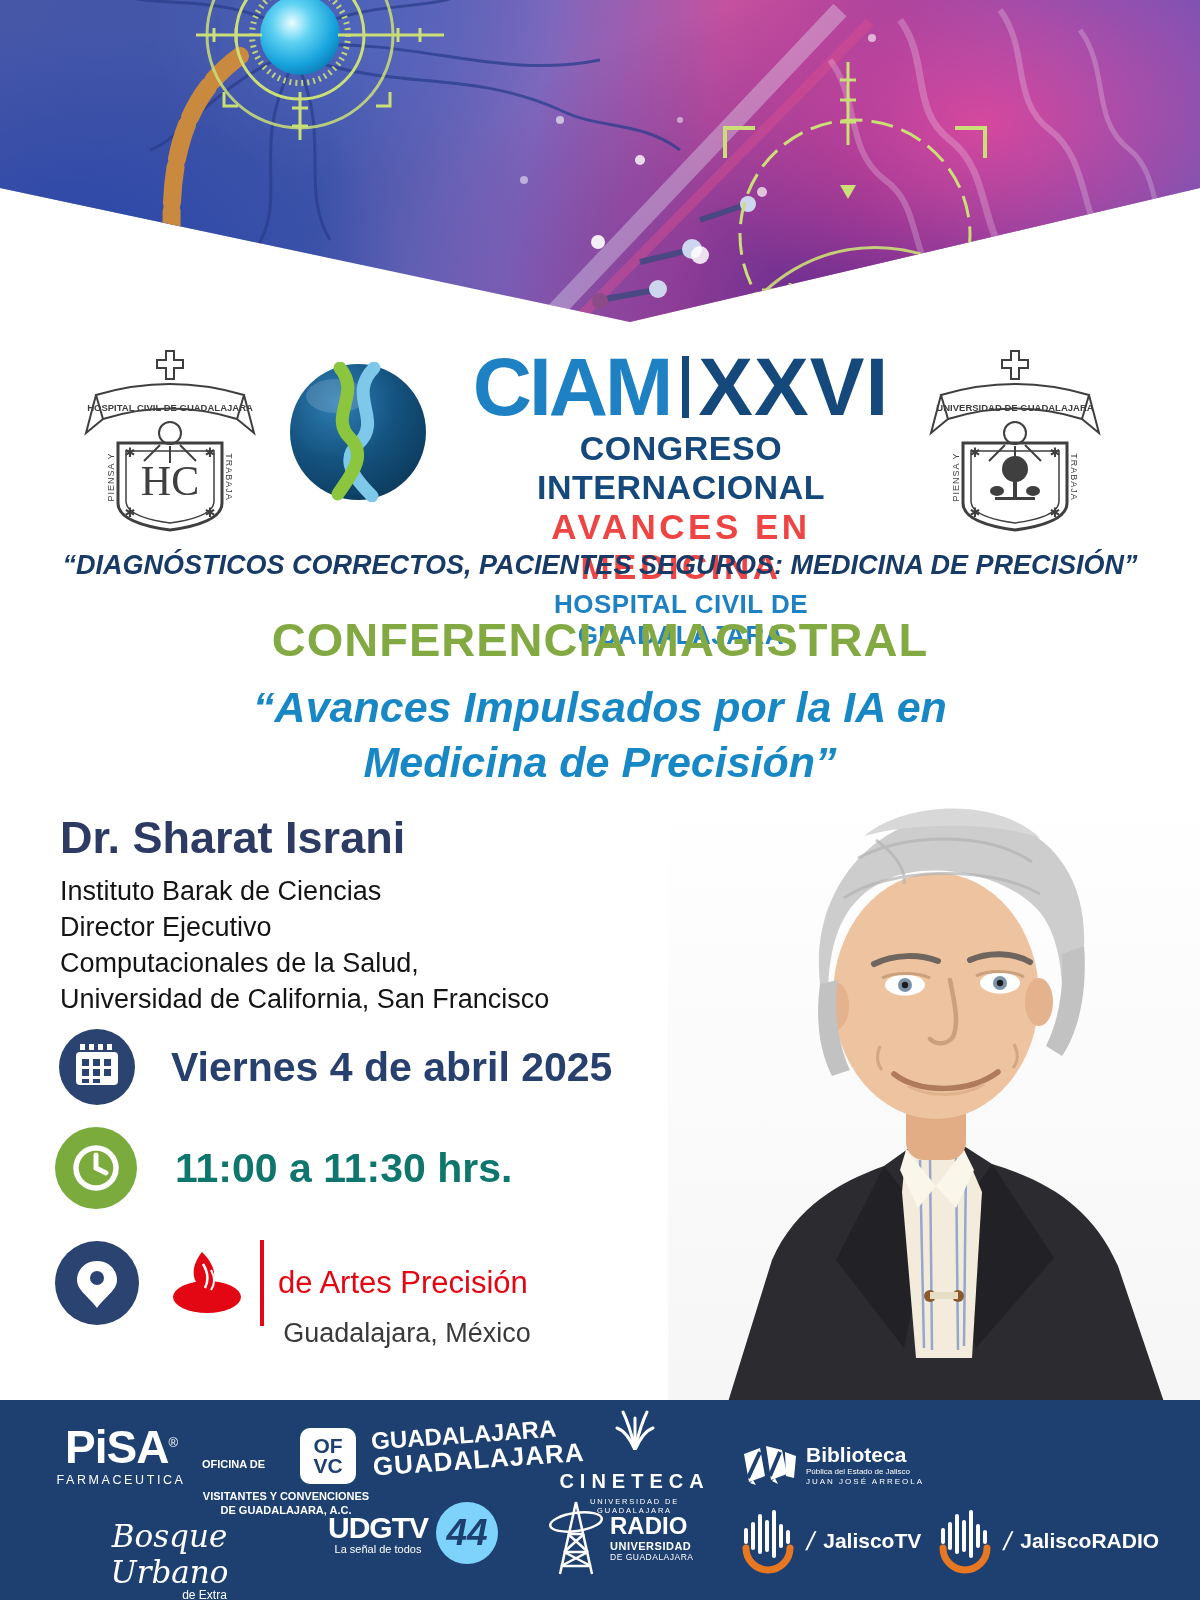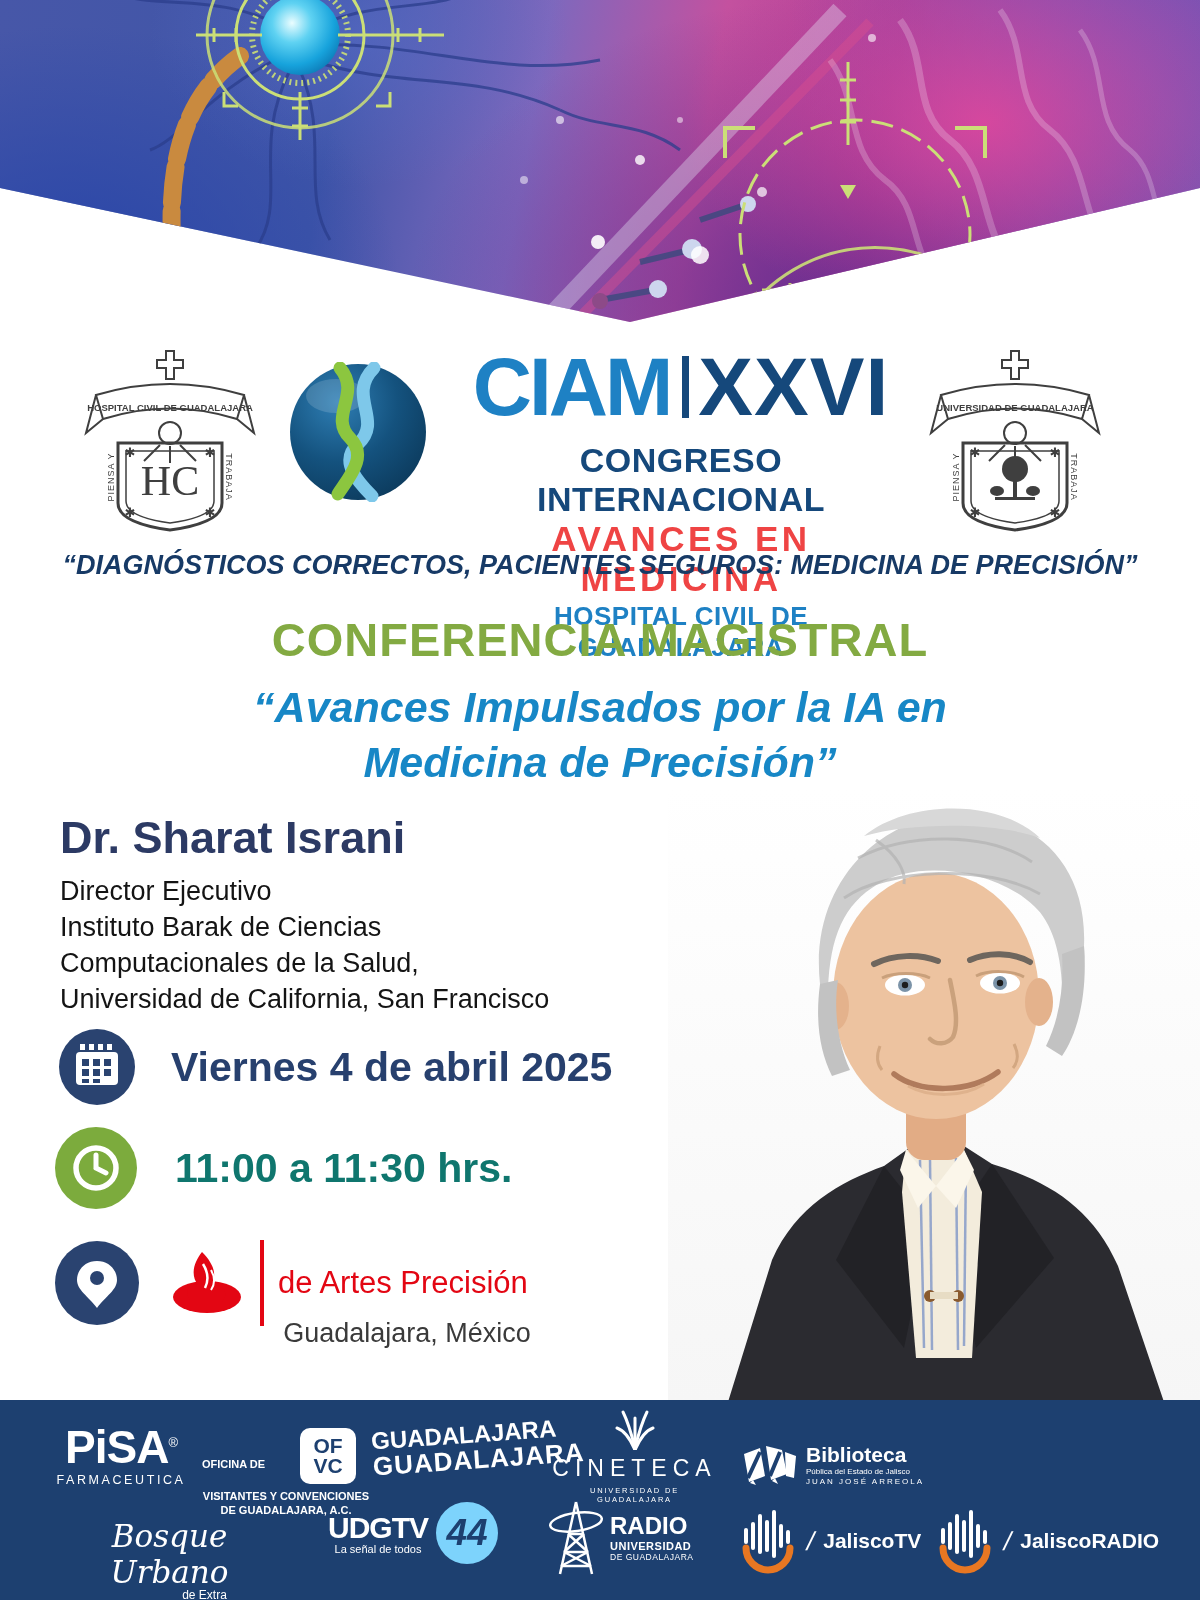--- a/index.html
+++ b/index.html
@@ -25,21 +25,21 @@
   
   .crest { position:absolute; width:180px; height:190px; }
   .crest-left  { left:80px;  top:345px; }
   .crest-right { left:925px; top:345px; }
   .sphere { position:absolute; left:288px; top:362px; width:140px; height:140px; }
   .ciam { position:absolute; left:455px; top:348px; width:452px; text-align:center; }
   .ciam-row { display:flex; align-items:center; justify-content:center; }
   .ciam-acronym { font-size:82px; font-weight:800; color:#1e81c4; letter-spacing:-3px; line-height:.95; }
   .ciam-div { width:7px; height:62px; background:#15487b; margin:0 9px 0 12px; }
   .ciam-edition { font-size:82px; font-weight:800; color:#15487b; letter-spacing:1px; line-height:.95; }
-  .ciam-sub1 { font-size:34px; font-weight:800; color:#15487b; letter-spacing:.5px; margin-top:15px; }
+  .ciam-sub1 { font-size:34px; font-weight:800; color:#15487b; letter-spacing:.5px; margin-top:3px; }
   .ciam-sub2 { font-size:35px; font-weight:700; color:#ef4444; letter-spacing:3.5px; }
   .ciam-sub3 { font-size:26px; font-weight:700; color:#1e81c4; letter-spacing:.5px; margin-top:2px; }
   
   .tagline {
     position:absolute; left:0; top:550px; width:1200px; text-align:center;
     font-style:italic; font-size:27px; color:#173a66; font-weight:700; white-space:nowrap;
   }
   .tagline b { font-weight:900; }
   .conf-title {
     position:absolute; left:0; top:612px; width:1200px; text-align:center;
@@ -90,21 +90,21 @@
     position:absolute; right:20px; top:0; width:56px; height:56px;
     background:#fff; border-radius:10px; color:#1d4070;
     font-size:21px; font-weight:800; line-height:.95;
     display:flex; flex-direction:column; align-items:center; justify-content:center;
   }
   .ofvc-l0 { position:absolute; left:6px; top:30px; font-size:11px; font-weight:700; }
   .ofvc-lines { position:absolute; left:0; top:62px; width:180px; font-size:11px; font-weight:700; line-height:1.25; }
   .gdl { transform:rotate(-4deg); }
   .gdl-1 { font-size:24px; font-weight:900; letter-spacing:0; }
   .gdl-2 { font-size:26px; font-weight:900; margin-top:-4px; letter-spacing:1px; }
-  .cine-name { font-size:23px; font-weight:400; letter-spacing:6px; margin-top:1px; }
+  .cine-name { font-size:20px; font-weight:700; letter-spacing:6px; margin-top:16px; }
   .cine-sub { font-size:7.5px; letter-spacing:1.8px; margin-top:4px; }
   .bib { display:flex; align-items:center; gap:8px; text-align:left; }
   .bib-name { font-size:21px; font-weight:800; line-height:1; }
   .bib-sub1 { font-size:8px; margin-top:2px; }
   .bib-sub2 { font-size:8px; letter-spacing:2px; margin-top:1px; }
   .itrans { display:flex; align-items:center; gap:4px; }
   .itrans-name { font-size:26px; font-weight:800; letter-spacing:1px; }
   .itrans-sub { font-size:10px; font-weight:600; align-self:flex-end; margin-bottom:3px; }
   .bosque-name { font-family:"DejaVu Serif", serif; font-style:italic; font-size:31px; font-weight:500; }
   .bosque-sub { font-size:12px; margin-top:-2px; padding-left:70px; }
@@ -297,22 +297,22 @@
   <div class="conf-title">CONFERENCIA MAGISTRAL</div>
 
   <div class="quote">
     <div>“Avances Impulsados por la IA en</div>
     <div>Medicina de Precisión”</div>
   </div>
 
   <div class="speaker">
     <div class="speaker-name">Dr. Sharat Israni</div>
     <div class="speaker-lines">
+      <div>Instituto Barak de Ciencias</div>
       <div>Director Ejecutivo</div>
-      <div>Instituto Barak de Ciencias</div>
       <div>Computacionales de la Salud,</div>
       <div>Universidad de California, San Francisco</div>
     </div>
   </div>
 
   <div class="portrait">
     <svg width="532" height="614" viewBox="0 0 532 614">
       <path d="M60,614 L104,472 C128,418 172,394 216,378 L244,358 L296,358 L324,376 C382,394 424,420 450,478 L496,614 Z" fill="#2b2b30"></path>
       <path d="M216,378 L262,436 L236,560 L168,472 Z" fill="#222226"></path>
       <path d="M324,376 L282,438 L308,560 L386,470 Z" fill="#222226"></path>

